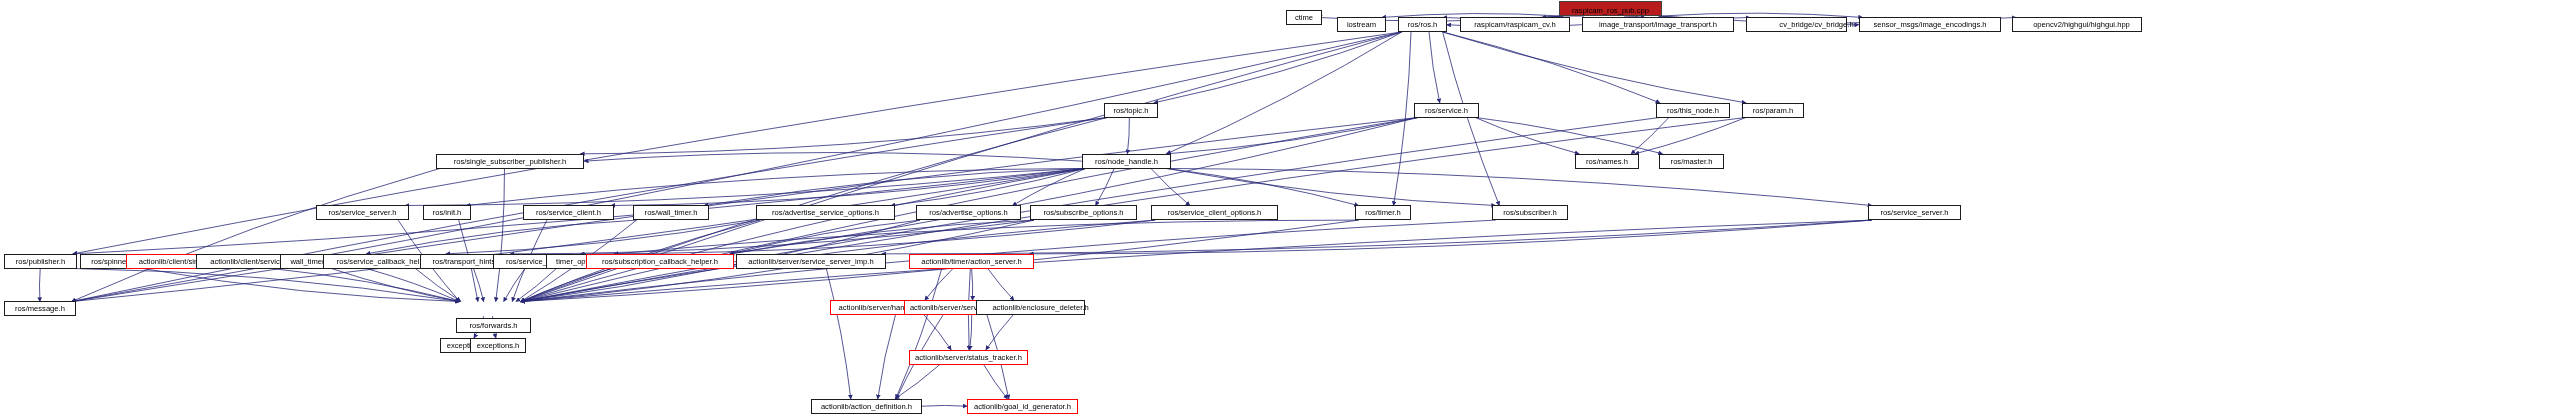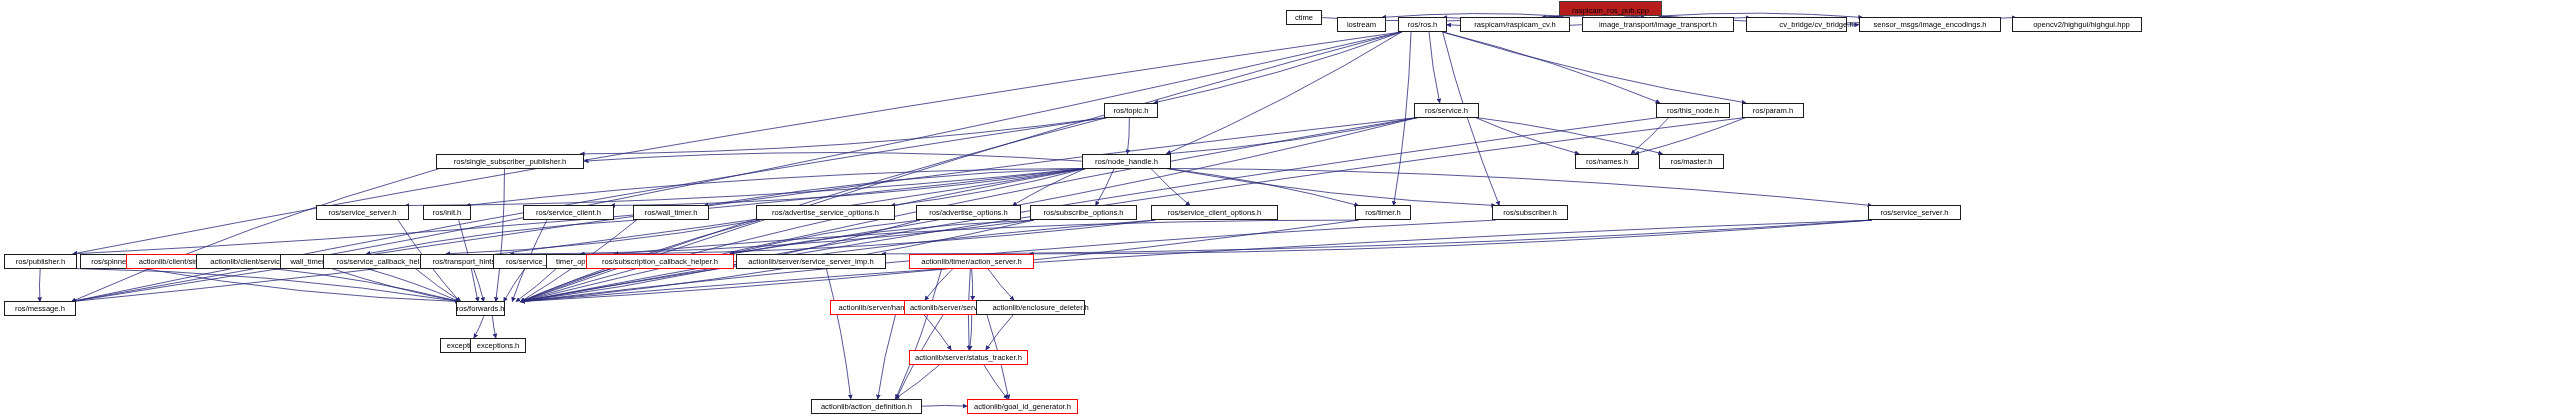--- a/index.html
+++ b/index.html
@@ -243,21 +243,21 @@
       </div>
       <div class="node" style="left: 736px; top: 254px; width: 150px;">
         <span class="lbl">actionlib/server/service_server_imp.h</span>
       </div>
       <div class="node red" style="left: 909px; top: 254px; width: 125px;">
         <span class="lbl">actionlib/timer/action_server.h</span>
       </div>
       <div class="node" style="left: 4px; top: 301px; width: 72px;">
         <span class="lbl">ros/message.h</span>
       </div>
-      <div class="node" style="left: 456px; top: 301px; width: 49px;">
+      <div class="node" style="left: 456px; top: 318px; width: 75px;">
         <span class="lbl">ros/forwards.h</span>
       </div>
       <div class="node red" style="left: 830px; top: 300px; width: 154px;">
         <span class="lbl">actionlib/server/handle_tracker_deleter.h</span>
       </div>
       <div class="node red" style="left: 904px; top: 300px; width: 138px;">
         <span class="lbl">actionlib/server/server_goal_handle.h</span>
       </div>
       <div class="node" style="left: 976px; top: 300px; width: 109px; padding-left: 20px;">
         <span class="lbl">actionlib/enclosure_deleter.h</span>

